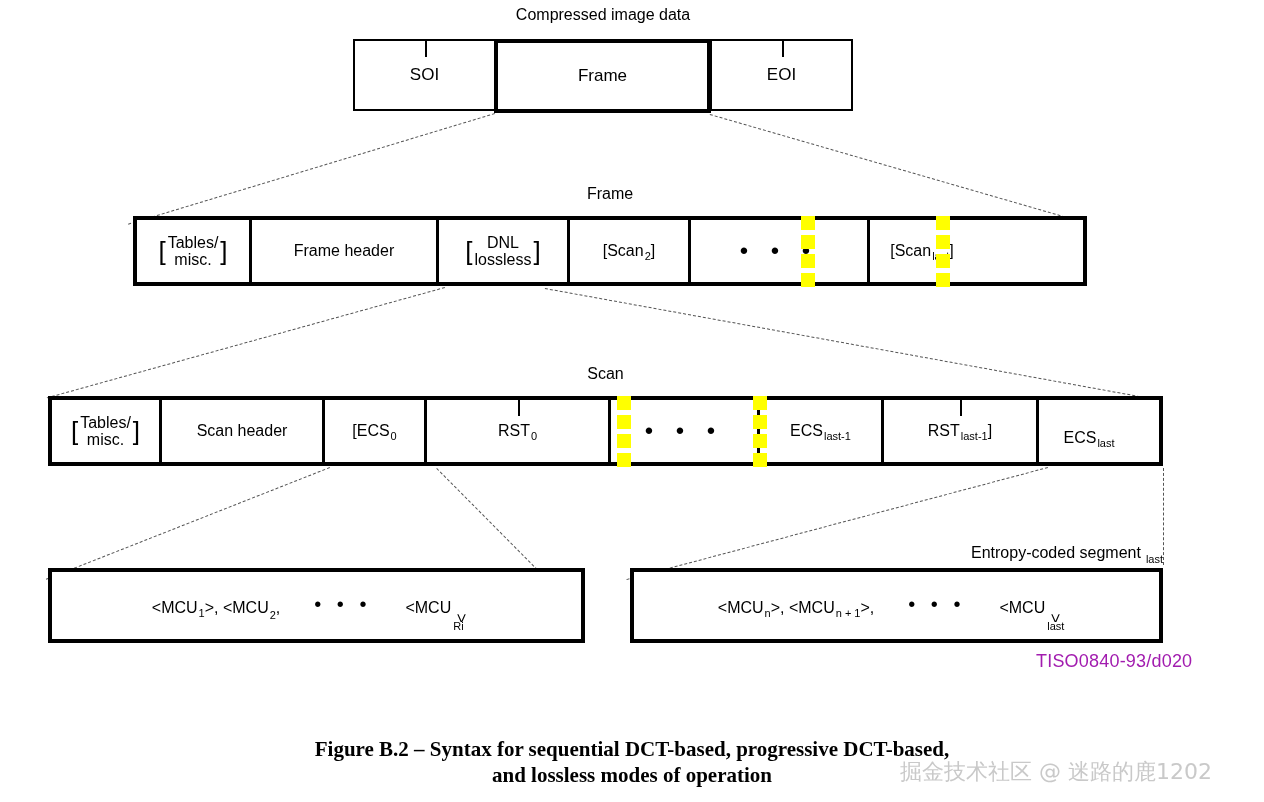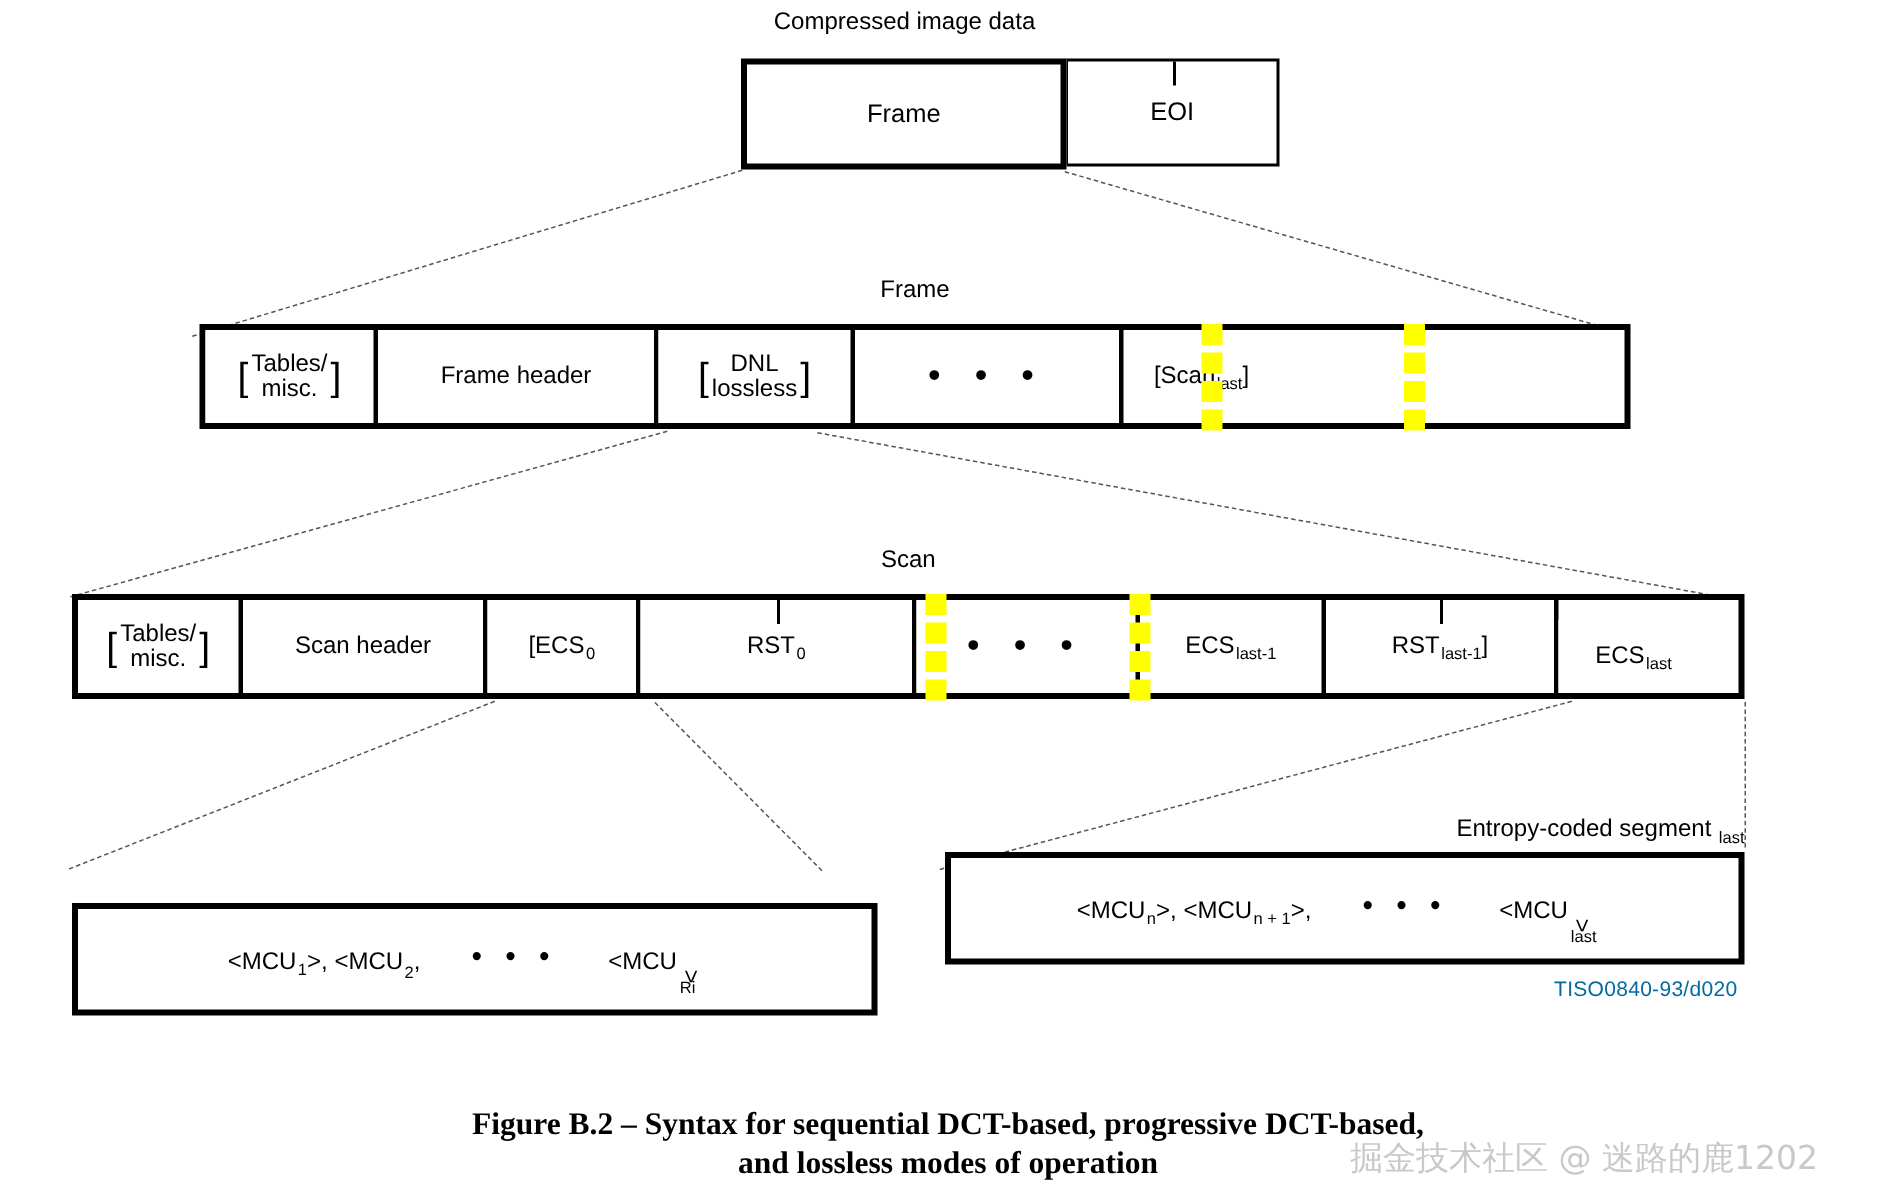--- a/index.html
+++ b/index.html
@@ -188,23 +188,23 @@
   }
   .stack .ss {
     position: absolute;
     left: 2px;
     top: 4px;
     font-size: 11px;
   }
 
   .figid {
     position: absolute;
-    font-size: 14px;
+    font-size: 18px;
     letter-spacing: 0.2px;
-    color: #0369a1;
+    color: #a21caf;
   }
   .caption {
     position: absolute;
     width: 100%;
     text-align: center;
     font-family: "Liberation Serif", serif;
     font-weight: bold;
     font-size: 21px;
     line-height: 26px;
     color: #000;
@@ -218,20 +218,24 @@
     z-index: 9;
   }
 </style>
 </head>
 <body>
 
 <div id="page">
 
   <div class="row-label" style="left:353px; top:6px; width:500px; text-align:center;">Compressed image data</div>
 
+  <div class="boxthin" style="left:353px; top:39px; width:143px; height:72px;">
+    <span class="tick"></span>
+    <span>SOI</span>
+  </div>
 
   <div class="boxheavy" style="left:494px; top:39px; width:217px; height:74px;">
     <span>Frame</span>
   </div>
 
   <div class="boxthin" style="left:710px; top:39px; width:143px; height:72px;">
     <span class="tick"></span>
     <span>EOI</span>
   </div>
 
@@ -262,20 +266,23 @@
       <span class="brk">
         <span class="bk">[</span>
         <span class="two">
           <span>DNL</span>
           <span>lossless</span>
         </span>
         <span class="bk">]</span>
       </span>
     </div>
 
+    <div class="cell" style="width:121px;">
+      <span><span>[Scan</span><sub class="s">2</sub><span>]</span></span>
+    </div>
 
     <div class="cell gap" style="width:176px;">
       <span style="font-size:24px; letter-spacing:8px; line-height:8px;">• • •</span>
     </div>
 
     <div class="cell" style="width:107px; border-left:3px solid #000;">
       <span><span>[Scan</span><sub class="s">last</sub><span>]</span></span>
     </div>
   </div>
 
@@ -353,21 +360,21 @@
       <i></i>
       <i></i>
   </div>
 
   <div class="dash" style="left:330px; top:468px; width:305px; transform:rotate(158.5deg);"></div>
   <div class="dash" style="left:437px; top:468px; width:158px; transform:rotate(45.2deg);"></div>
   <div class="dash" style="left:1048px; top:468px; width:436px; transform:rotate(165.1deg);"></div>
   <div class="vdash" style="left:1163px; top:468px; height:97px;"></div>
 
 
-  <div class="ecsbox" style="left:48px; top:568px; width:537px; height:75px;margin-top:34px;">
+  <div class="ecsbox" style="left:48px; top:568px; width:537px; height:75px;">
     <span class="mcu-line">
       &lt;MCU<sub class="s">1</sub>&gt;, &lt;MCU<sub class="s" style="top:6px;">2</sub>,<span class="sp"></span><span class="dd">• • •</span><span class="sp"></span>&lt;MCU<span class="stack"><span class="gt">&lt;</span><span class="ss">Ri</span></span>
     </span>
   </div>
 
   <div class="row-label" style="left:630px; top:544px; width:533px; text-align:right;">
     <span>Entropy-coded segment</span><span class="sub">last</span>
   </div>
 
   <div class="ecsbox" style="left:630px; top:568px; width:533px; height:75px;">

